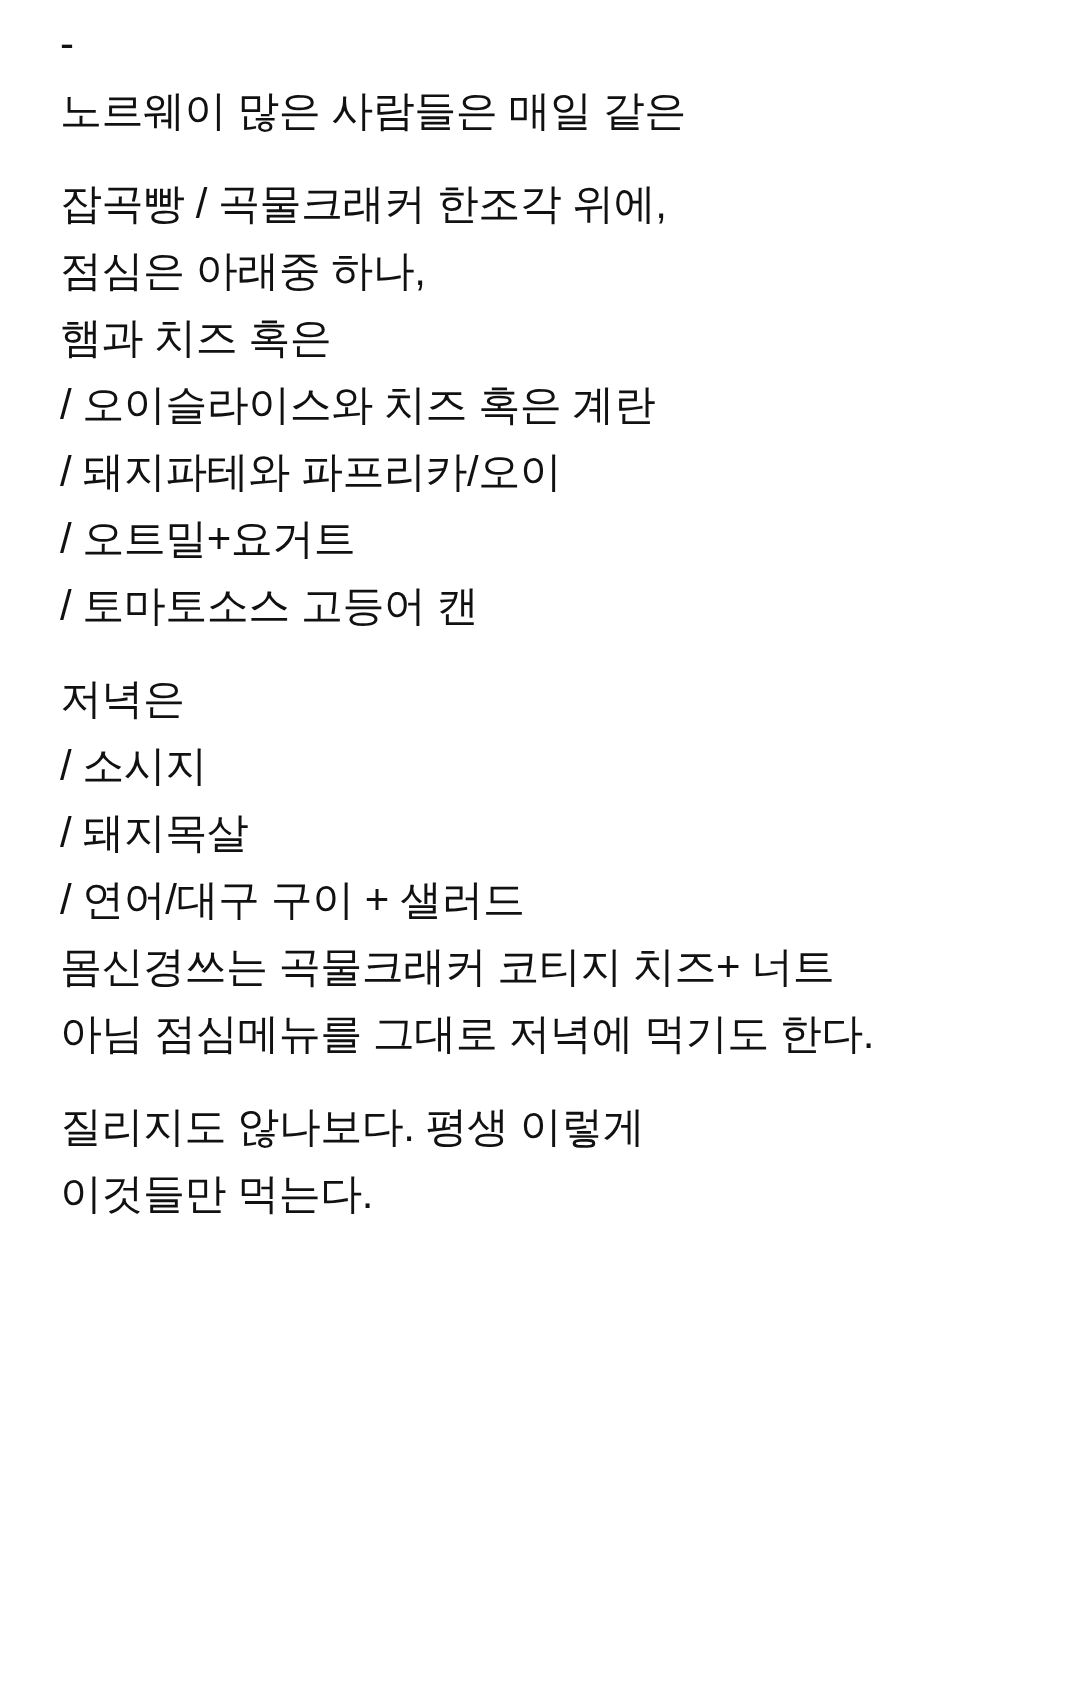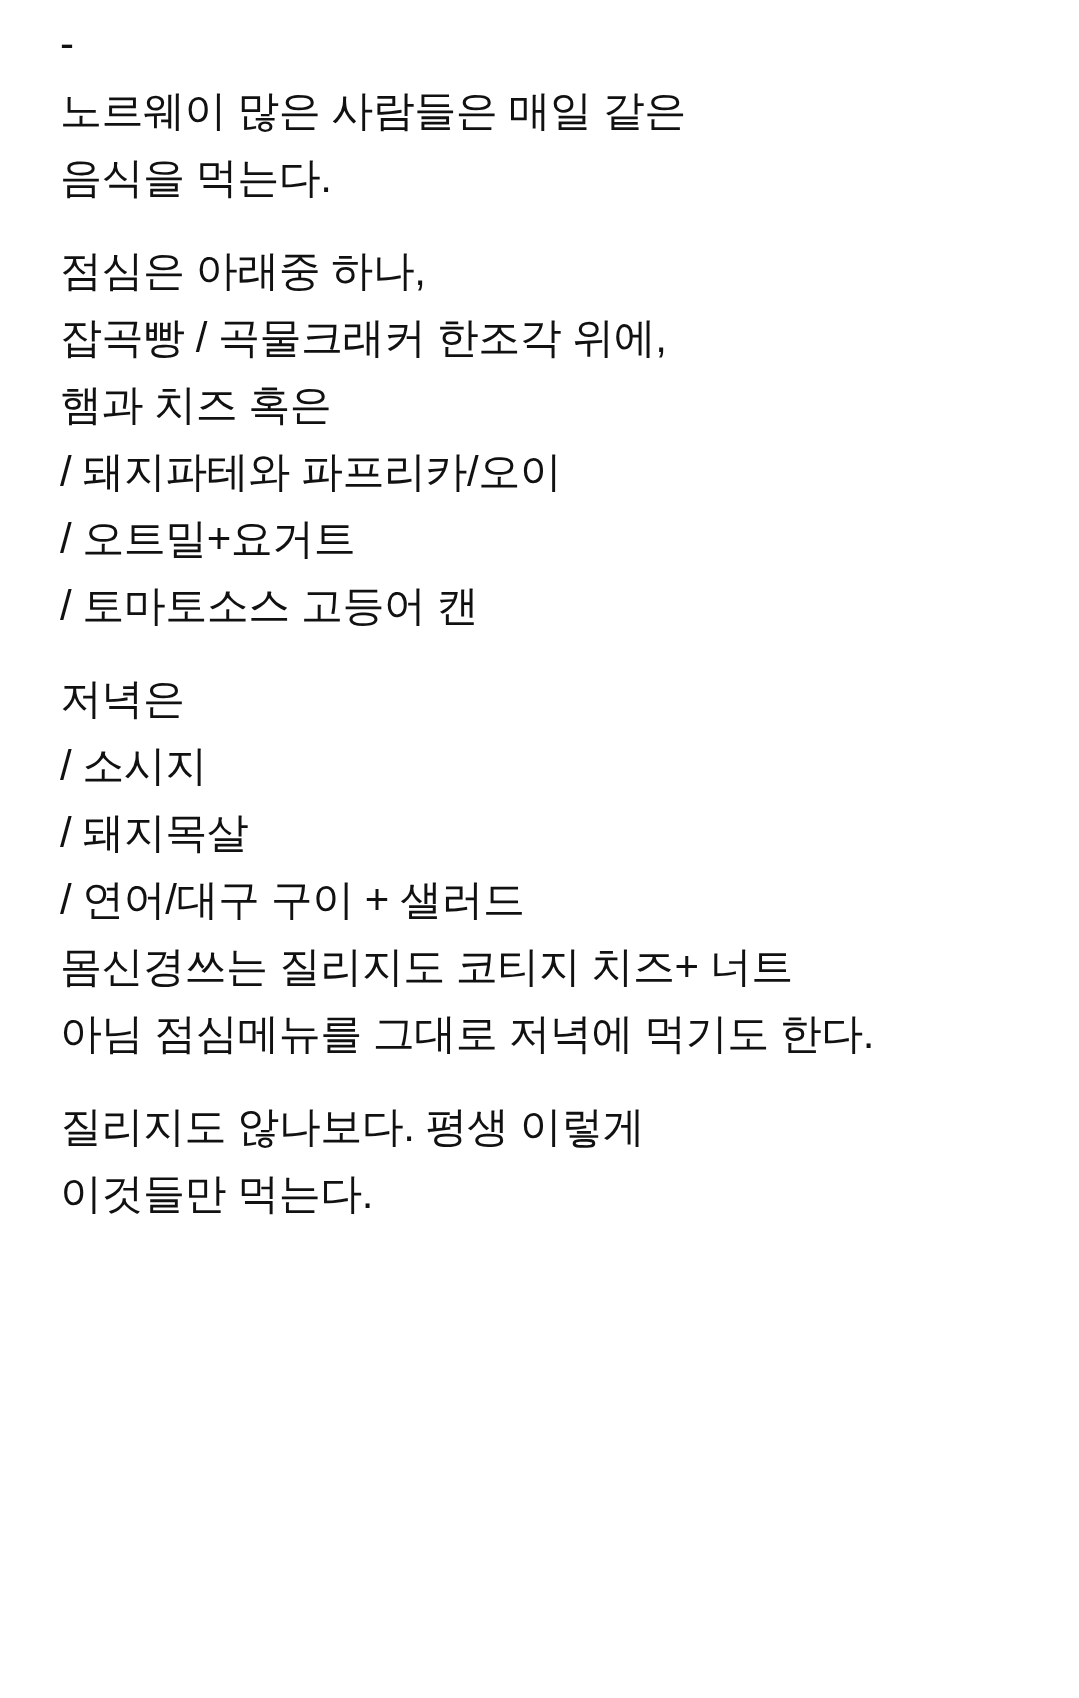--- a/index.html
+++ b/index.html
@@ -37,35 +37,35 @@
     font-weight: 400;
   }
 </style>
 </head>
 <body>
 
 <main class="post-body">
     <div class="para">
       <div class="line">-</div>
       <div class="line">노르웨이 많은 사람들은 매일 같은</div>
-      <div class="line">음식을 먹는다.</div>
     </div>
     <div class="para">
+      <div class="line">잡곡빵 / 곡물크래커 한조각 위에,</div>
       <div class="line">점심은 아래중 하나,</div>
-      <div class="line">잡곡빵 / 곡물크래커 한조각 위에,</div>
       <div class="line">햄과 치즈 혹은</div>
+      <div class="line">/ 오이슬라이스와 치즈 혹은 계란</div>
       <div class="line">/ 돼지파테와 파프리카/오이</div>
       <div class="line">/ 오트밀+요거트</div>
       <div class="line">/ 토마토소스 고등어 캔</div>
     </div>
     <div class="para">
       <div class="line">저녁은</div>
       <div class="line">/ 소시지</div>
       <div class="line">/ 돼지목살</div>
       <div class="line">/ 연어/대구 구이 + 샐러드</div>
-      <div class="line">몸신경쓰는 질리지도 코티지 치즈+ 너트</div>
+      <div class="line">몸신경쓰는 곡물크래커 코티지 치즈+ 너트</div>
       <div class="line">아님 점심메뉴를 그대로 저녁에 먹기도 한다.</div>
     </div>
     <div class="para">
       <div class="line">질리지도 않나보다. 평생 이렇게</div>
       <div class="line">이것들만 먹는다.</div>
     </div>
   </main>
 
 </body></html>

